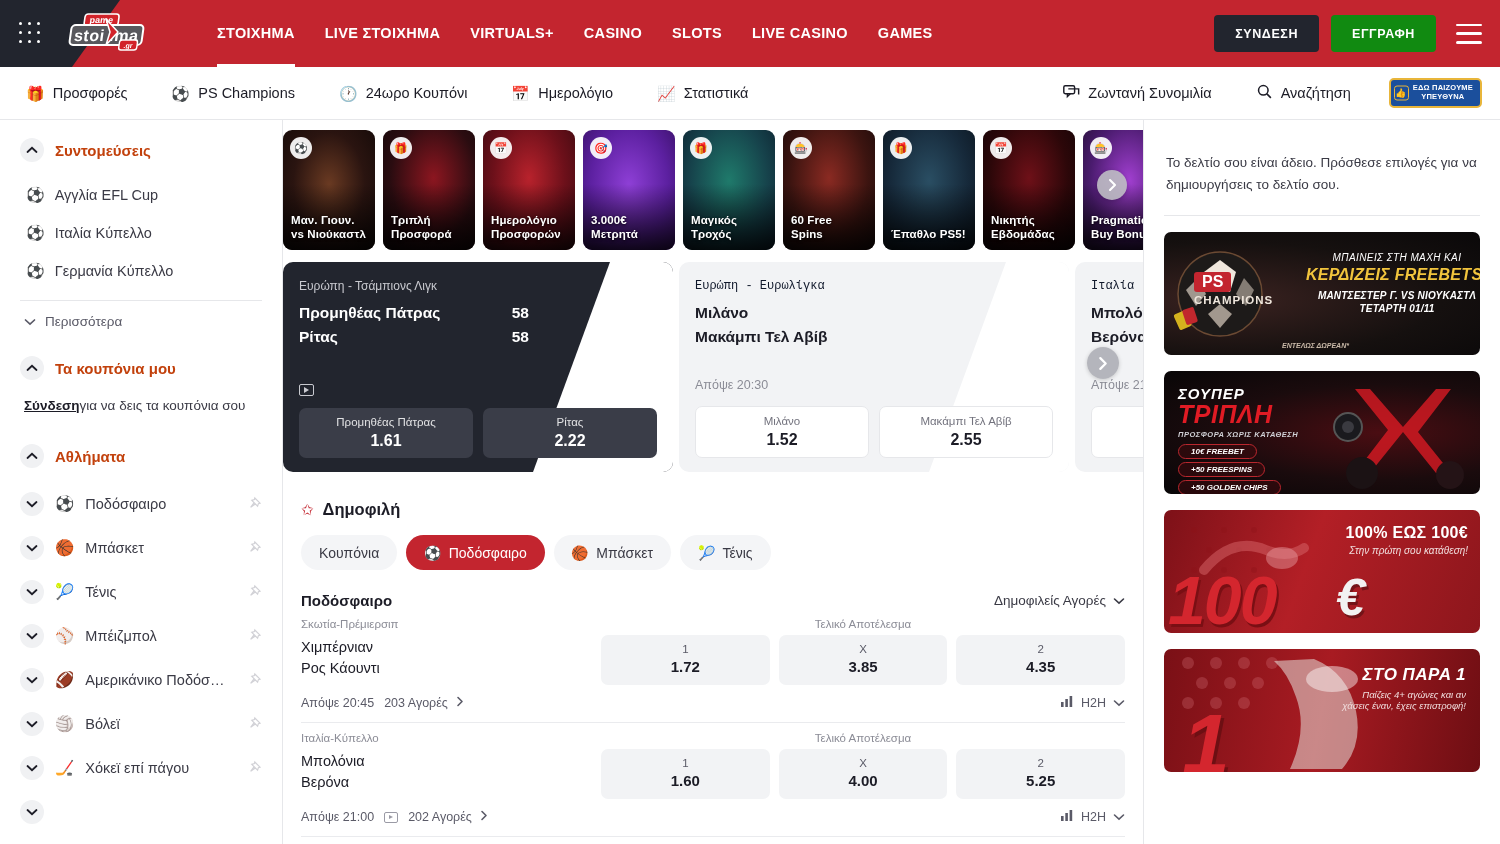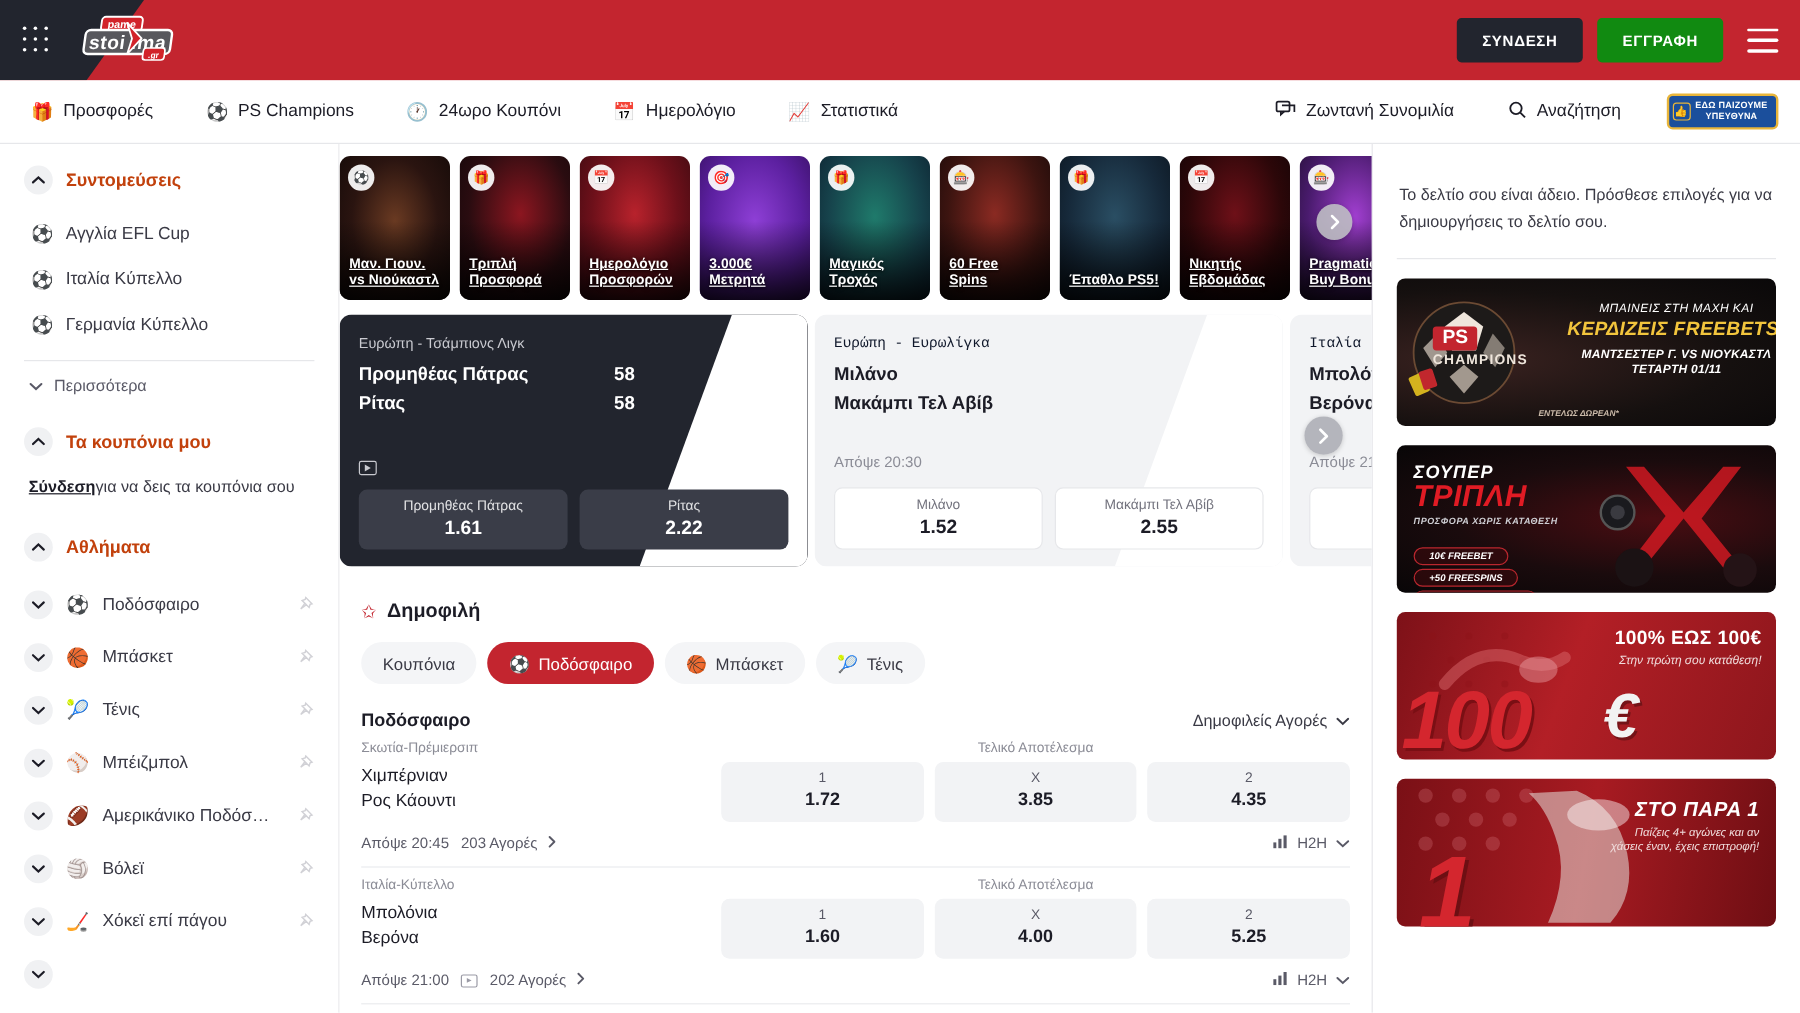--- a/index.html
+++ b/index.html
@@ -144,21 +144,20 @@
     display: flex; align-items: center; justify-content: center; font-size: 11px;
     color: #1c1c26; z-index: 3;
   }
   .promo-card .pc-art {
     position:absolute; inset:0; z-index:1;
   }
   .promo-card .pc-title {
     position: relative; z-index: 4; color: #fff; font-size: 11.5px;
     font-weight: 700; line-height: 1.2; letter-spacing: .1px;
     text-shadow: 0 1px 3px rgba(0,0,0,.85);
-    text-decoration: underline;
   }
   .promo-card .pc-shade {
     position:absolute; left:0; right:0; bottom:0; height:55%; z-index:2;
     background: linear-gradient(to top, rgba(0,0,0,.82), rgba(0,0,0,0));
   }
   .promo-next {
     position: absolute; right: 16px; top: 50px; width: 30px; height: 30px;
     border-radius: 50%; background: rgba(190,190,195,.9);
     display: flex; align-items: center; justify-content: center; cursor: pointer; z-index: 9;
     box-shadow: 0 1px 4px rgba(0,0,0,.2);
@@ -312,20 +311,29 @@
           <text x="41" y="13.5" font-family="Liberation Sans, sans-serif" font-size="9" font-weight="700" fill="#fff" text-anchor="middle">pame</text>
           <rect x="12" y="15" width="72" height="20" rx="4" fill="#58585d" stroke="#fff" stroke-width="2"></rect>
           <text x="48" y="31" font-family="Liberation Sans, sans-serif" font-size="16" font-weight="700" fill="#fff" text-anchor="middle" letter-spacing="0.5">stoi ima</text>
           <rect x="62" y="30" width="18" height="10" rx="2.5" fill="#d2232a" stroke="#fff" stroke-width="1.4"></rect>
           <text x="71" y="38" font-family="Liberation Sans, sans-serif" font-size="7" font-weight="700" fill="#fff" text-anchor="middle">.gr</text>
         </g>
         <path d="M44 9 L56 22 L44 35 L48 22 Z" fill="#d2232a" stroke="#fff" stroke-width="1.5" stroke-linejoin="round"></path>
       </svg>
     </div>
 
+    <div class="mainnav">
+      <a href="#" class="active">ΣΤΟΙΧΗΜΑ</a>
+      <a href="#">LIVE ΣΤΟΙΧΗΜΑ</a>
+      <a href="#">VIRTUALS+</a>
+      <a href="#">CASINO</a>
+      <a href="#">SLOTS</a>
+      <a href="#">LIVE CASINO</a>
+      <a href="#">GAMES</a>
+    </div>
 
     <div class="topbar-right">
       <button class="btn-login">ΣΥΝΔΕΣΗ</button>
       <button class="btn-register">ΕΓΓΡΑΦΗ</button>
       <div class="burger">
           <i></i>
           <i></i>
           <i></i>
         </div>
     </div>
@@ -843,21 +851,21 @@
           </g>
           <circle cx="48" cy="52" r="14" fill="#1a1a1e" stroke="#555" stroke-width="2"></circle>
           <circle cx="48" cy="52" r="6" fill="#3a3a40"></circle>
           <circle cx="62" cy="98" r="16" fill="#1b1214"></circle>
           <circle cx="150" cy="100" r="14" fill="#241316"></circle>
         </svg>
         <div class="bn-txt" style="left:14px;top:14px;">
           <div style="color:#fff;font-size:15px;font-weight:700;font-style:italic;letter-spacing:1px;">ΣΟΥΠΕΡ</div>
           <div style="color:#e01b24;font-size:25px;font-weight:700;font-style:italic;line-height:1;letter-spacing:.5px;">ΤΡΙΠΛΗ</div>
           <div style="color:#cfcfd4;font-size:7.5px;font-weight:700;font-style:italic;letter-spacing:.5px;margin-top:3px;">ΠΡΟΣΦΟΡΑ ΧΩΡΙΣ ΚΑΤΑΘΕΣΗ</div>
-          <div style="margin-top:17px;display:flex;flex-direction:column;gap:3px;align-items:flex-start;">
+          <div style="margin-top:5px;display:flex;flex-direction:column;gap:3px;align-items:flex-start;">
             <span style="border:1px solid #b9272e;border-radius:9px;color:#fff;font-size:8px;font-weight:700;font-style:italic;padding:2px 12px;background:rgba(60,10,14,.6);">10€ FREEBET</span>
             <span style="border:1px solid #b9272e;border-radius:9px;color:#fff;font-size:8px;font-weight:700;font-style:italic;padding:2px 12px;background:rgba(60,10,14,.6);">+50 FREESPINS</span>
             <span style="border:1px solid #b9272e;border-radius:9px;color:#fff;font-size:8px;font-weight:700;font-style:italic;padding:2px 12px;background:rgba(60,10,14,.6);">+50 GOLDEN CHIPS</span>
           </div>
         </div>
       </div>
 
       <div class="banner b3">
         <svg style="position:absolute;left:0;top:0;z-index:1" width="320" height="123" viewBox="0 0 320 123" aria-hidden="true">
           <rect width="320" height="123" fill="none"></rect>

